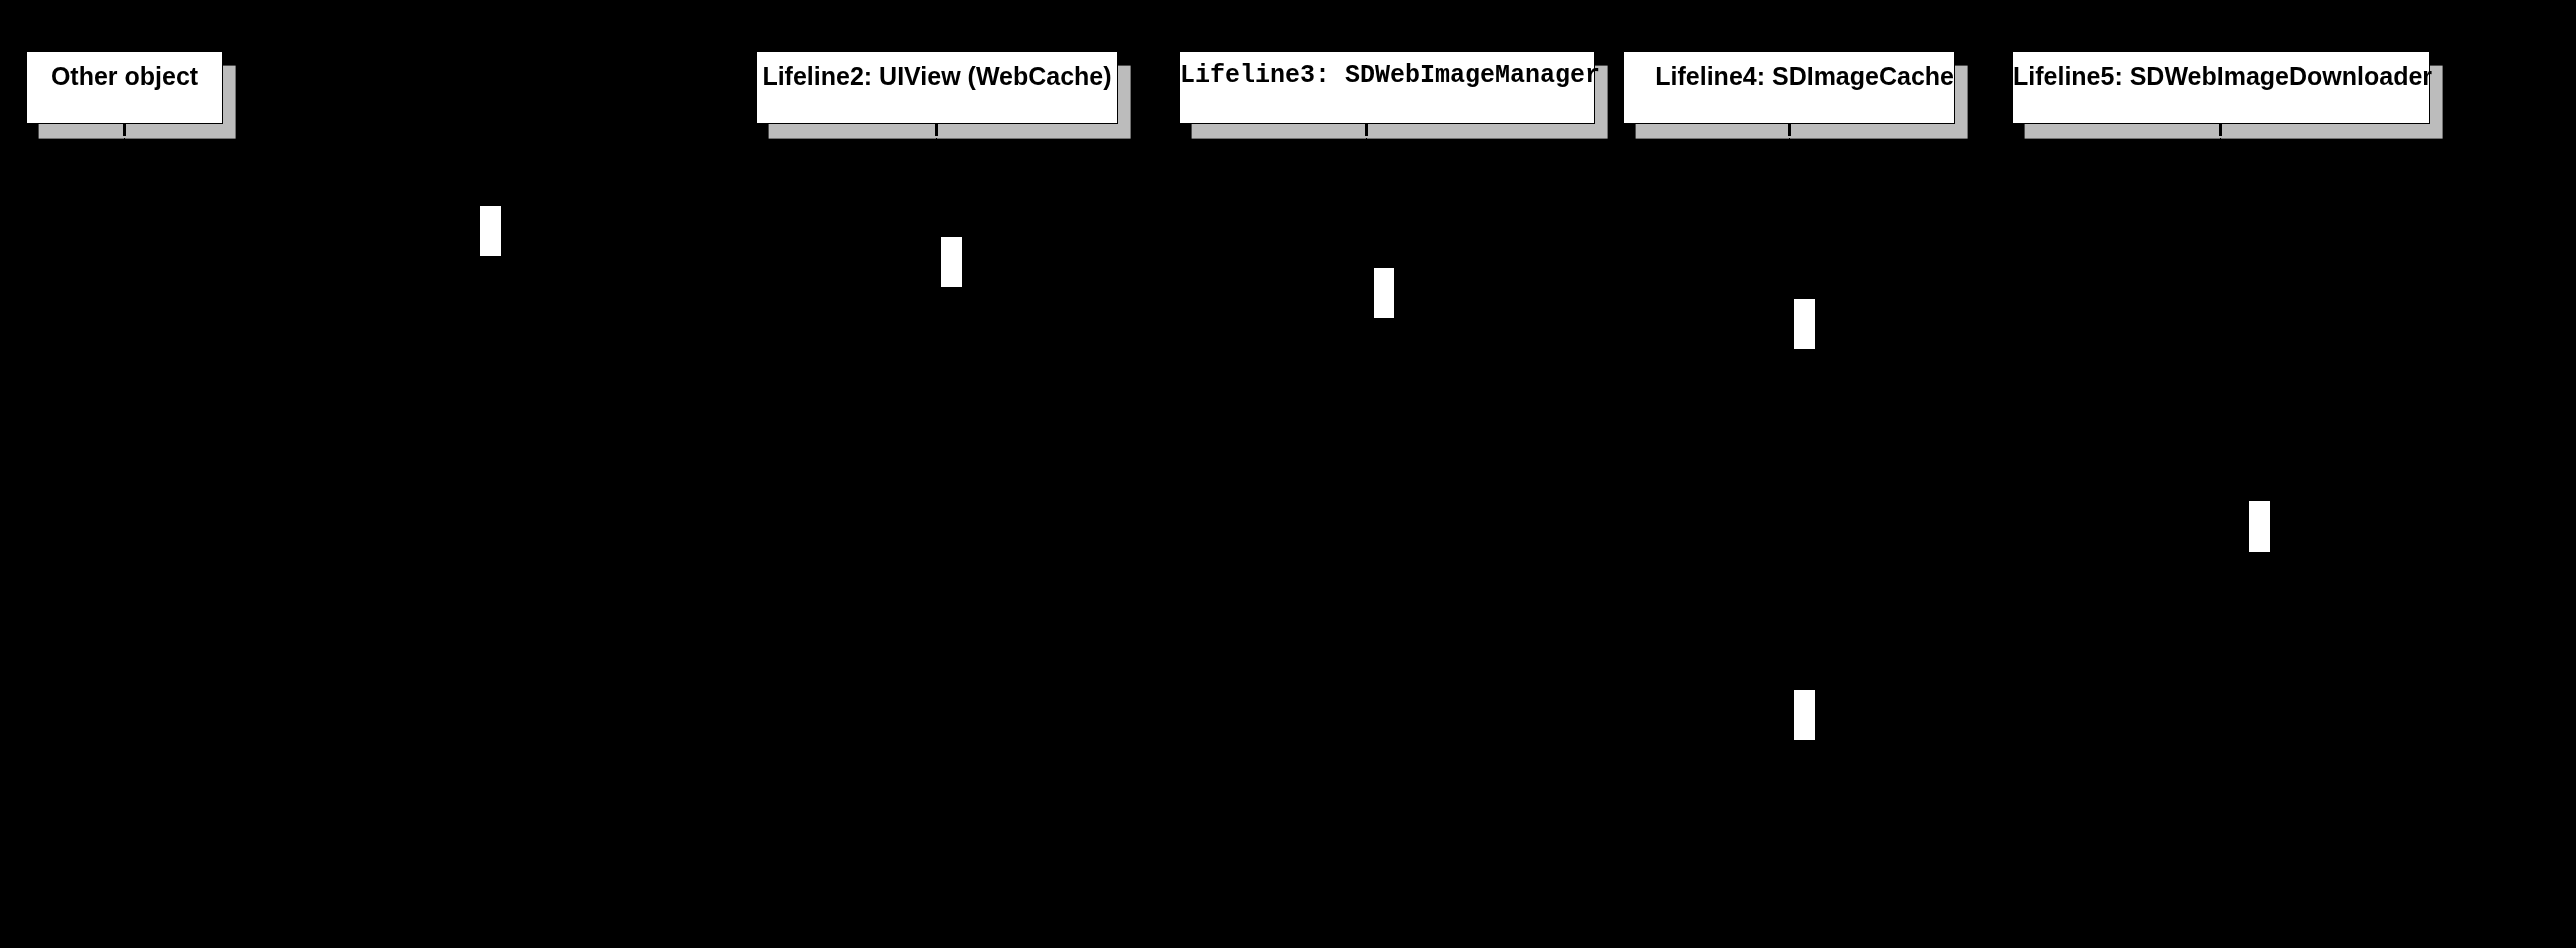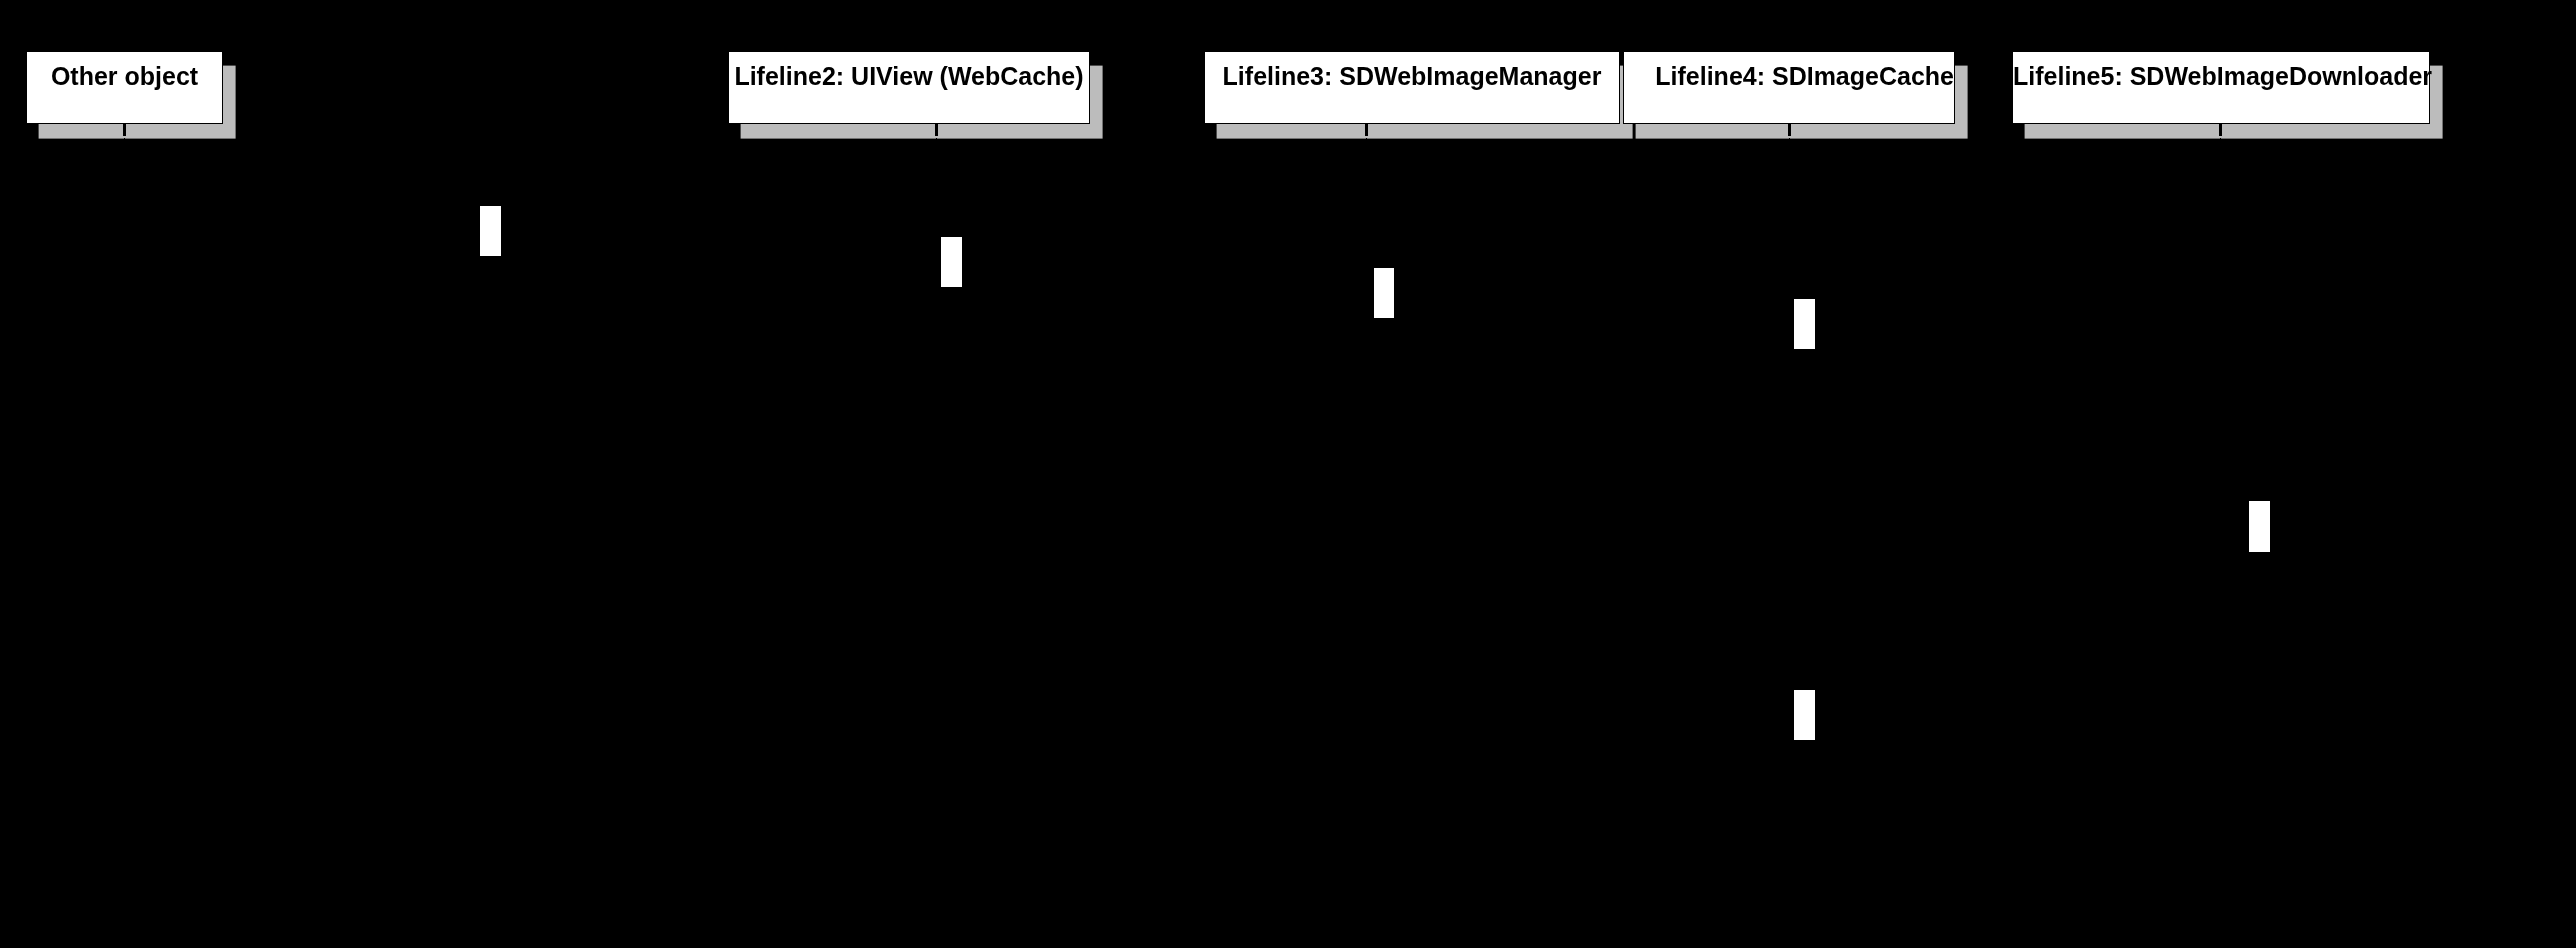--- a/index.html
+++ b/index.html
@@ -60,24 +60,24 @@
   }
 </style>
 </head>
 <body>
 
 <div class="stage">
 
   <div class="head" style="left:26px;  width:197px;">
     <span class="label">Other object</span>
   </div>
-  <div class="head" style="left:728px; width:362px;">
+  <div class="head" style="left:756px; width:362px;">
     <span class="label">Lifeline2: UIView (WebCache)</span>
   </div>
-  <div class="head" style="left:1204px; width:416px;">
+  <div class="head" style="left:1179px; width:416px;font-family:Liberation Mono, monospace;">
     <span class="label">Lifeline3: SDWebImageManager</span>
   </div>
   <div class="head" style="left:1623px; width:332px;text-align:right;">
     <span class="label">Lifeline4: SDImageCache</span>
   </div>
   <div class="head" style="left:2012px; width:418px;">
     <span class="label">Lifeline5: SDWebImageDownloader</span>
   </div>
 
   <div class="lifeline" style="left:124px;"></div>

